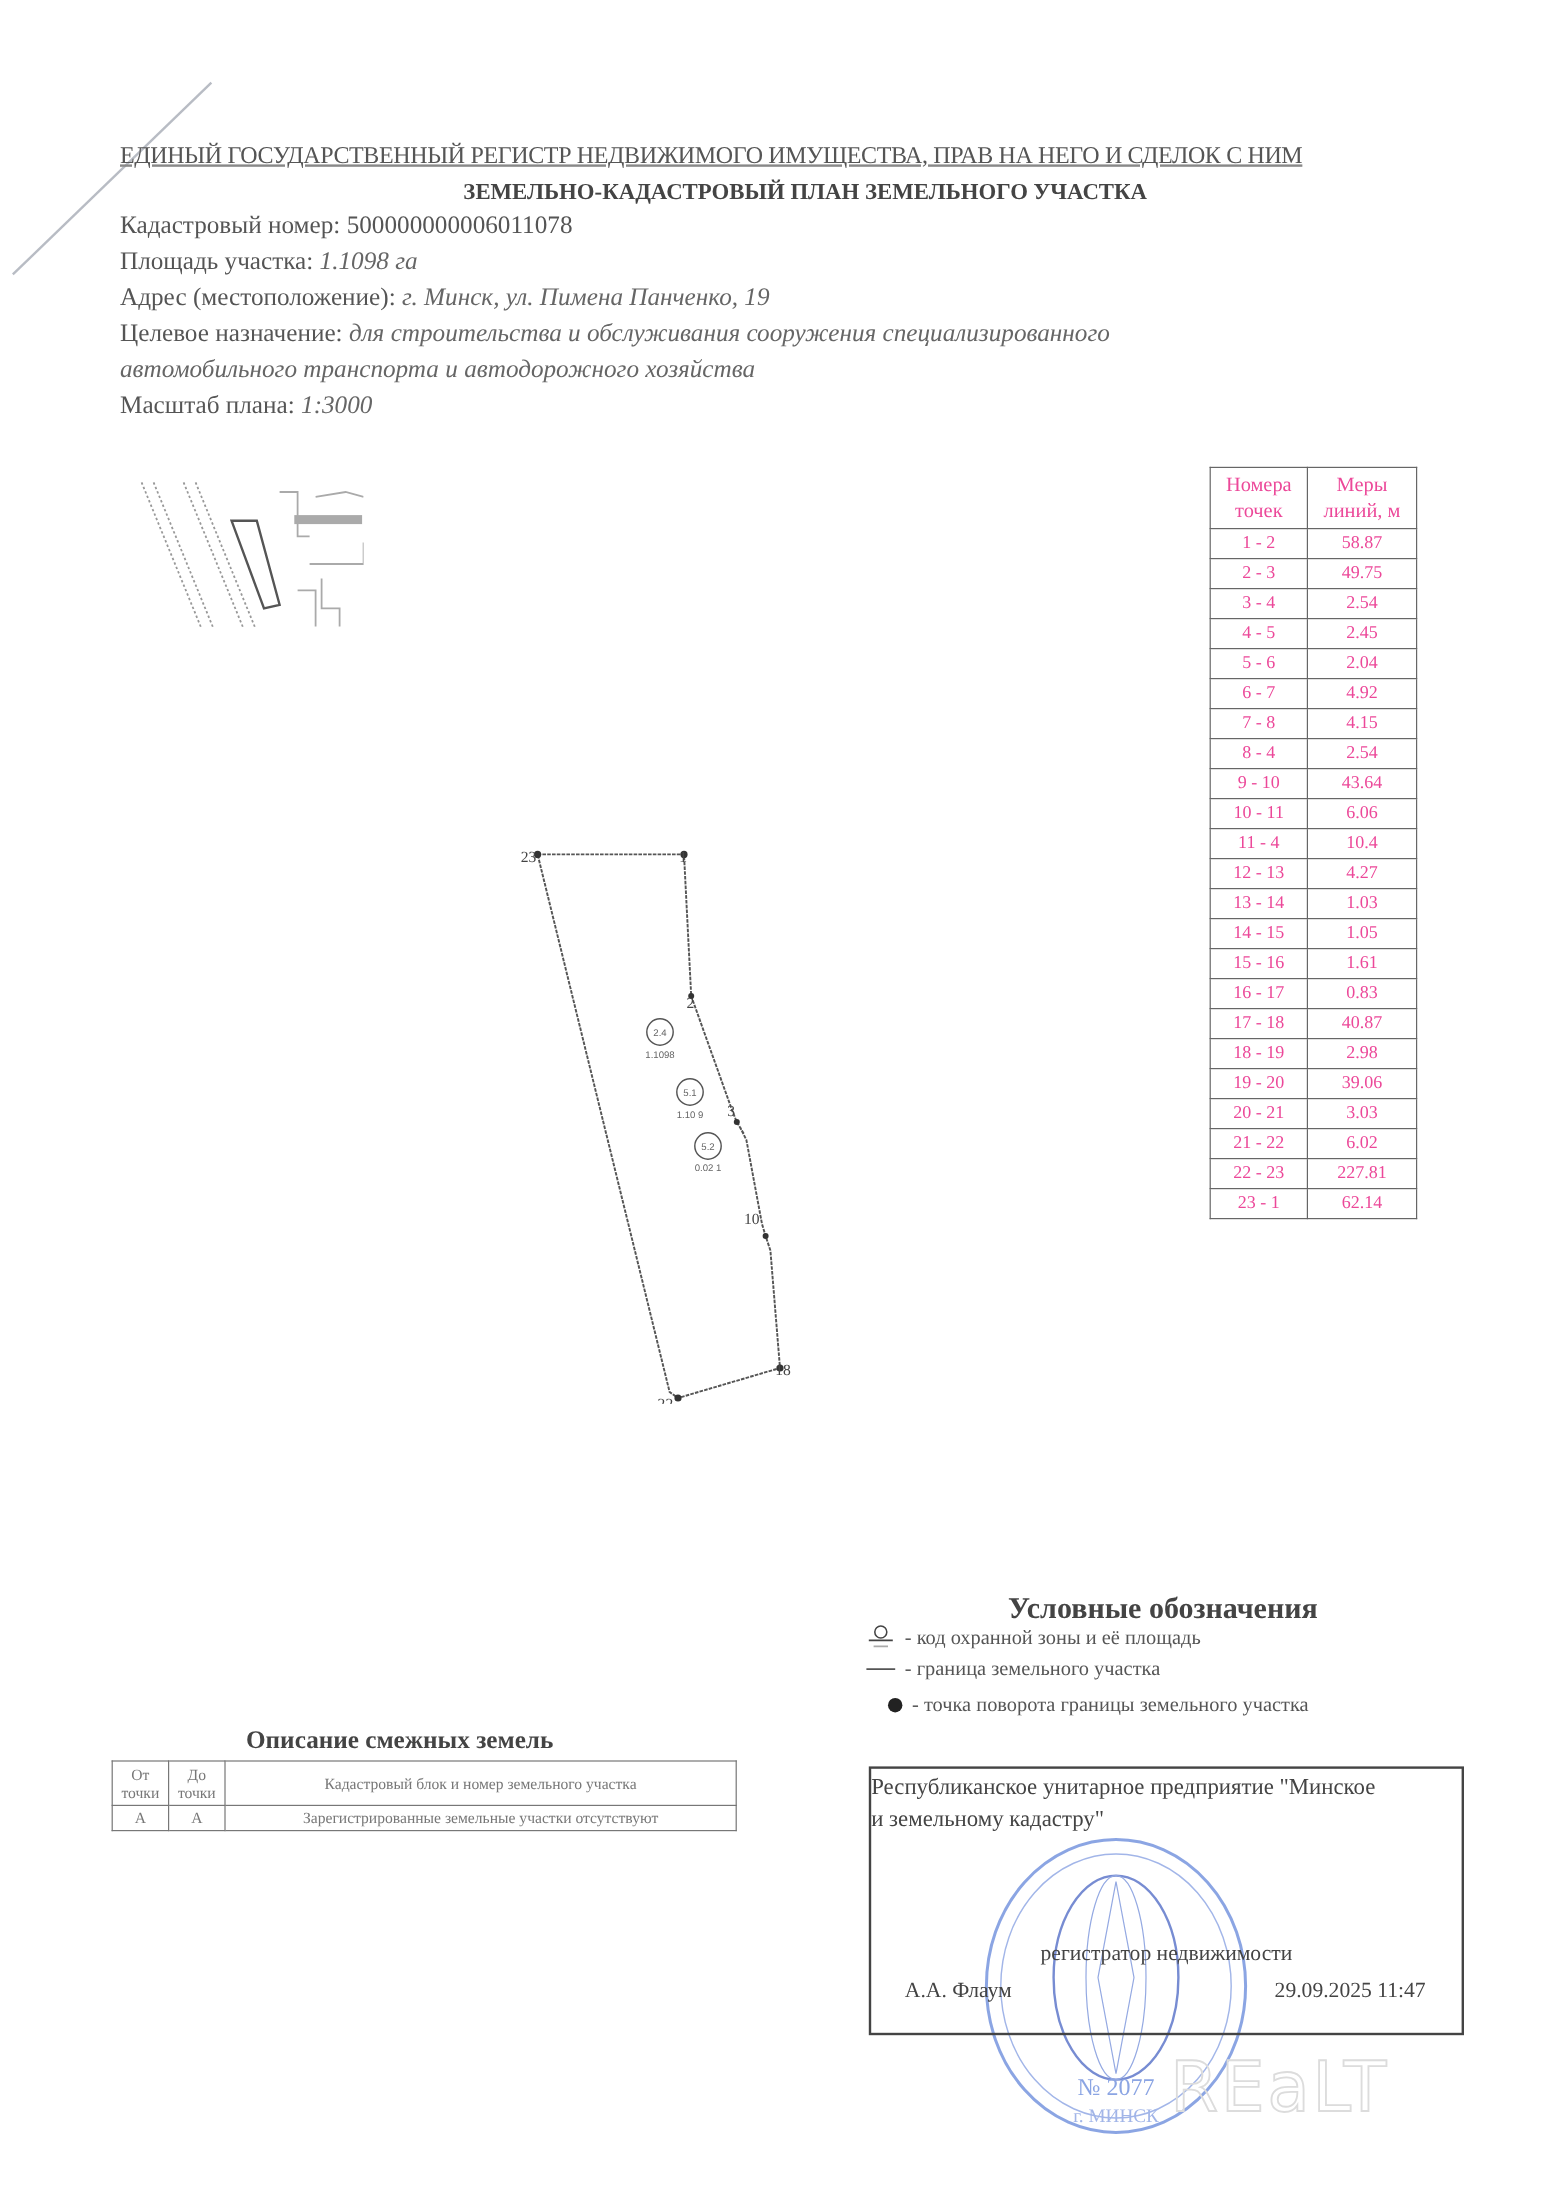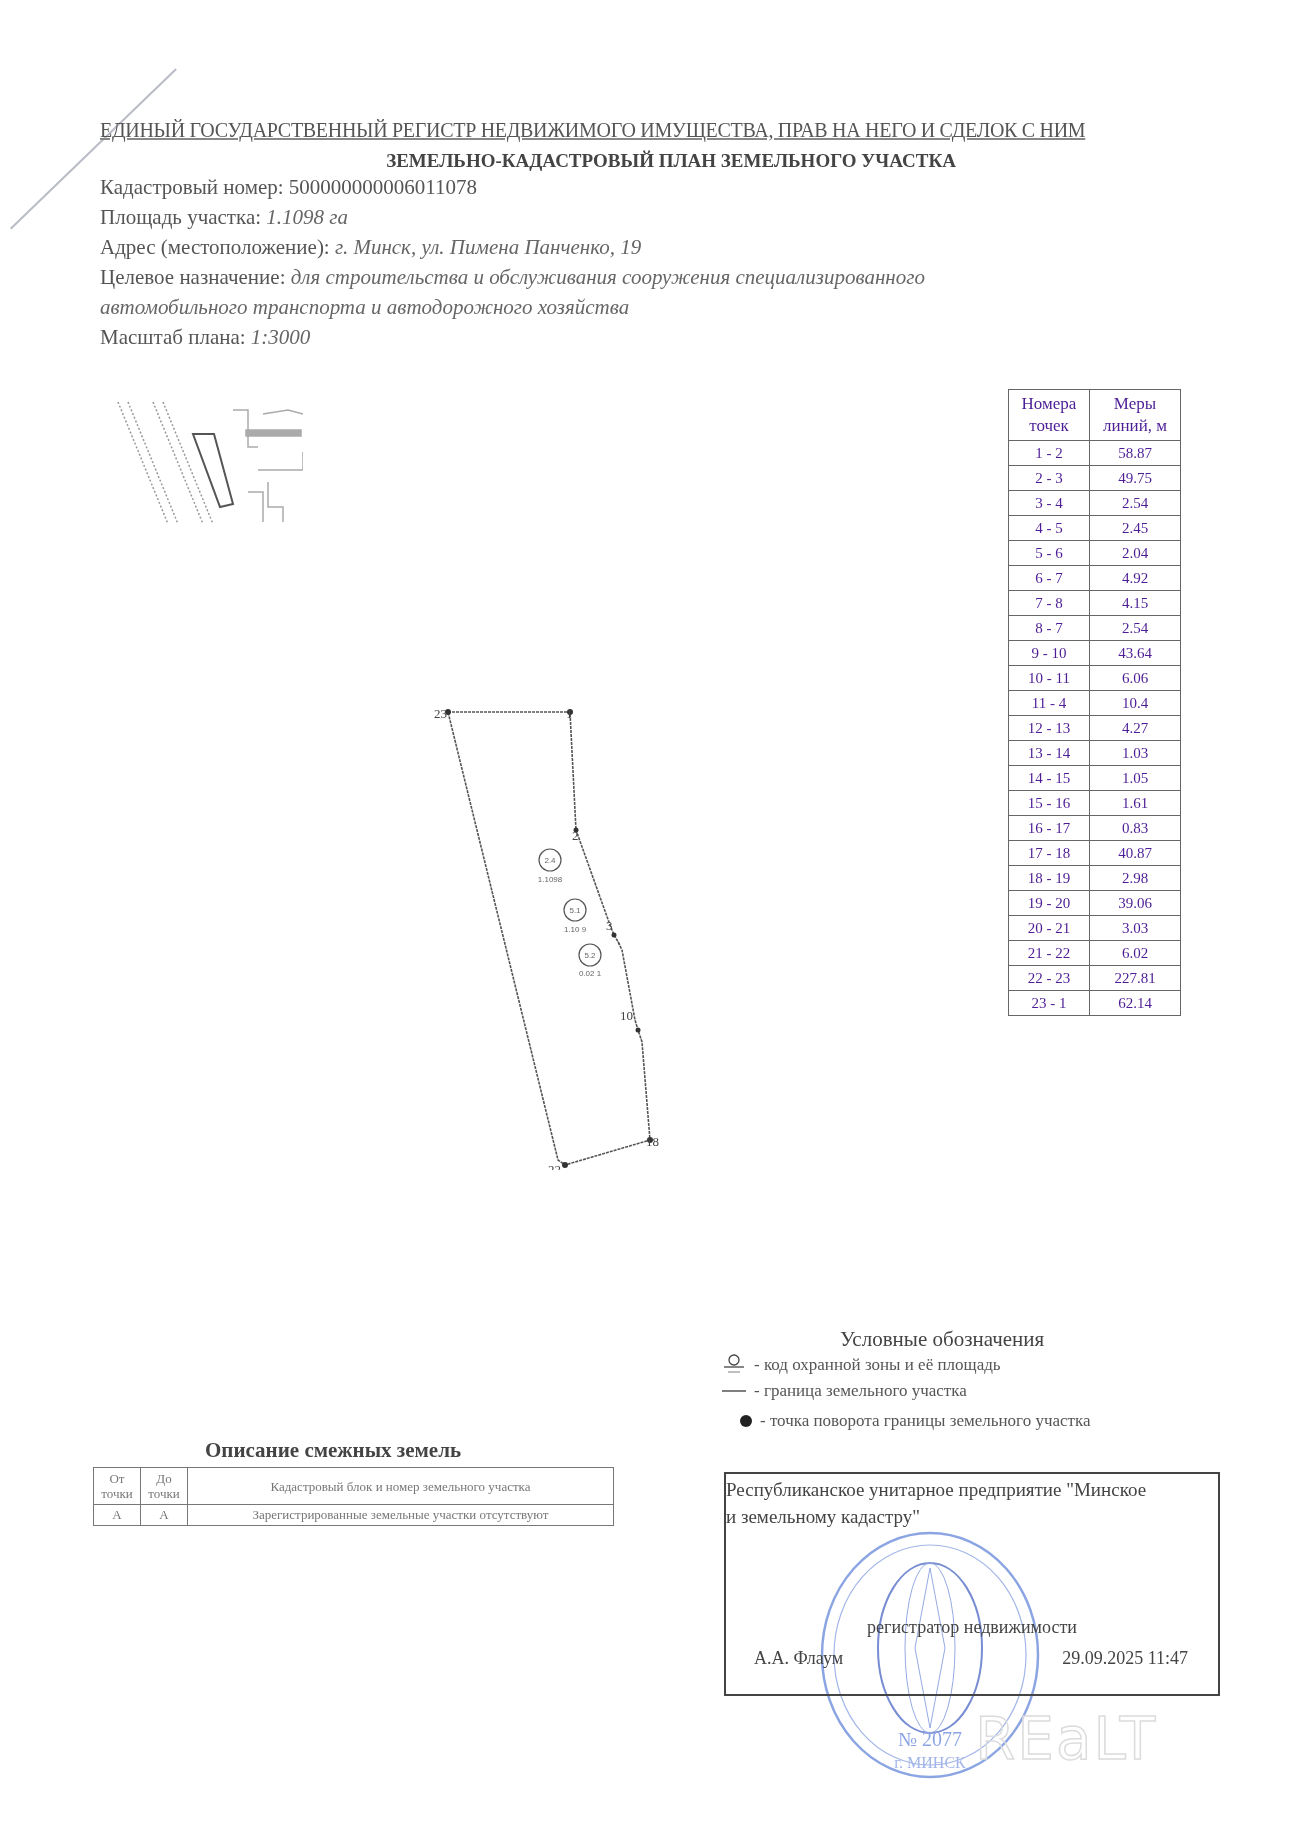--- a/index.html
+++ b/index.html
@@ -4,28 +4,28 @@
 <style>
   html,body{margin:0;padding:0;background:#fff;}
   body{width:1292px;height:1825px;position:relative;overflow:hidden;font-family:"Liberation Serif","DejaVu Serif",serif;color:#333;}
   .abs{position:absolute;}
   .scan-line{position:absolute;left:10px;top:10px;width:230px;height:2px;background:#b8bcc4;transform-origin:0 0;transform:translate(0,218px) rotate(-44deg);}
   .hdr1{left:100px;top:119px;font-size:20px;letter-spacing:-0.3px;color:#555;text-decoration:underline;text-decoration-color:#888;white-space:nowrap;}
   .hdr2{left:0;width:1292px;top:150px;text-align:center;font-size:19px;font-weight:bold;color:#444;padding-left:50px;box-sizing:border-box;}
   .info{left:100px;font-size:21px;color:#555;white-space:nowrap;}
   .info i{color:#666;}
   .minimap{left:108px;top:392px;width:195px;height:132px;}
-  .lines-table{left:1008px;top:389px;border-collapse:collapse;font-size:15px;color:#4c1d95;}
+  .lines-table{left:1008px;top:389px;border-collapse:collapse;font-size:15px;color:#ec4899;}
   .lines-table th,.lines-table td{border:1.5px solid #666;text-align:center;padding:0;}
   .lines-table th{font-weight:normal;font-size:17px;line-height:22px;height:50px;}
   .lines-table td{height:24px;}
   .lines-table .c1{width:80px;}
   .lines-table .c2{width:90px;}
   .plan{left:420px;top:690px;width:280px;height:480px;}
-  .legend-title{left:840px;top:1327px;font-size:21px;font-weight:normal;color:#444;}
+  .legend-title{left:840px;top:1327px;font-size:25px;font-weight:bold;color:#444;}
   .legend-row{left:720px;font-size:17px;color:#555;white-space:nowrap;display:flex;align-items:center;gap:6px;}
   .adj-title{left:205px;top:1438px;font-size:21px;font-weight:bold;color:#444;}
   .adj-table{left:93px;top:1467px;border-collapse:collapse;font-size:13px;color:#777;}
   .adj-table th,.adj-table td{border:1.5px solid #777;text-align:center;padding:0;font-weight:normal;}
   .adj-table th{height:36px;line-height:15px;}
   .adj-table td{height:20px;}
   .org-box{left:724px;top:1472px;width:496px;height:224px;border:2px solid #444;box-sizing:border-box;}
   .org-text{position:absolute;left:0;width:100%;text-align:left;font-size:19px;color:#444;line-height:27px;top:2px;}
   .stamp{left:815px;top:1528px;width:230px;height:255px;}
   .registrar{position:absolute;left:0;width:100%;text-align:center;top:143px;font-size:18px;color:#444;}
@@ -96,21 +96,21 @@
       </tr>
       <tr>
         <td class="c1">6 - 7</td>
         <td class="c2">4.92</td>
       </tr>
       <tr>
         <td class="c1">7 - 8</td>
         <td class="c2">4.15</td>
       </tr>
       <tr>
-        <td class="c1">8 - 7</td>
+        <td class="c1">8 - 4</td>
         <td class="c2">2.54</td>
       </tr>
       <tr>
         <td class="c1">9 - 10</td>
         <td class="c2">43.64</td>
       </tr>
       <tr>
         <td class="c1">10 - 11</td>
         <td class="c2">6.06</td>
       </tr>

